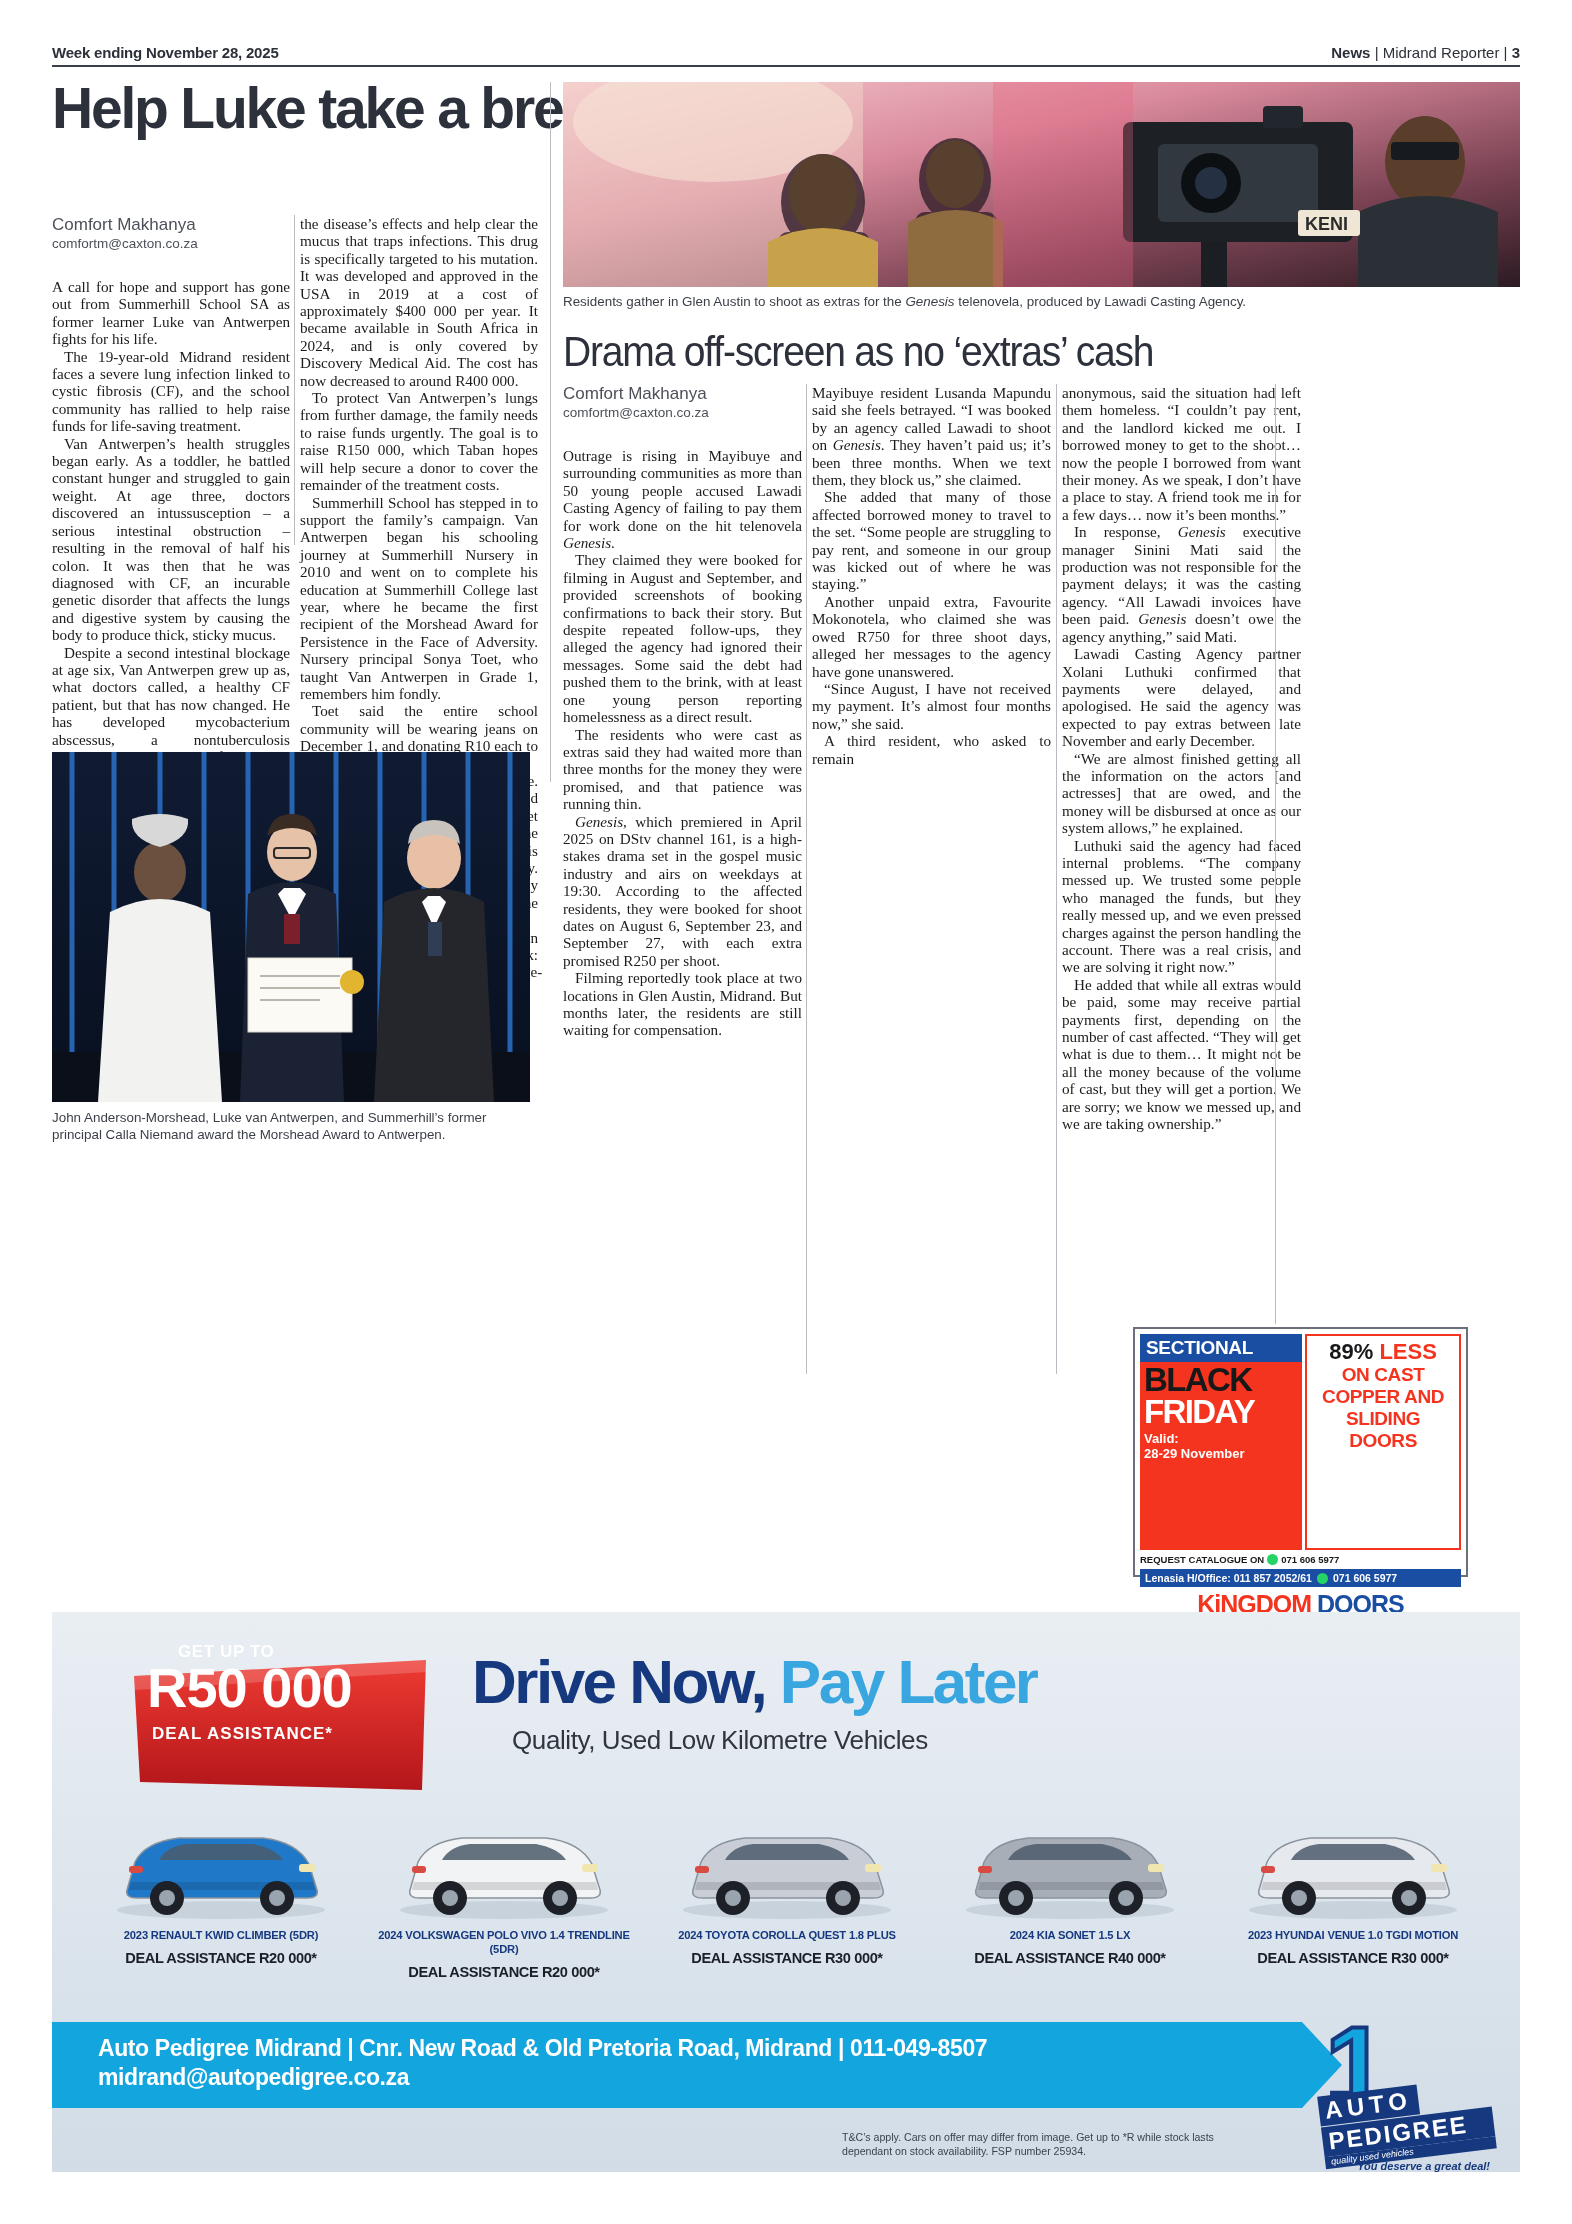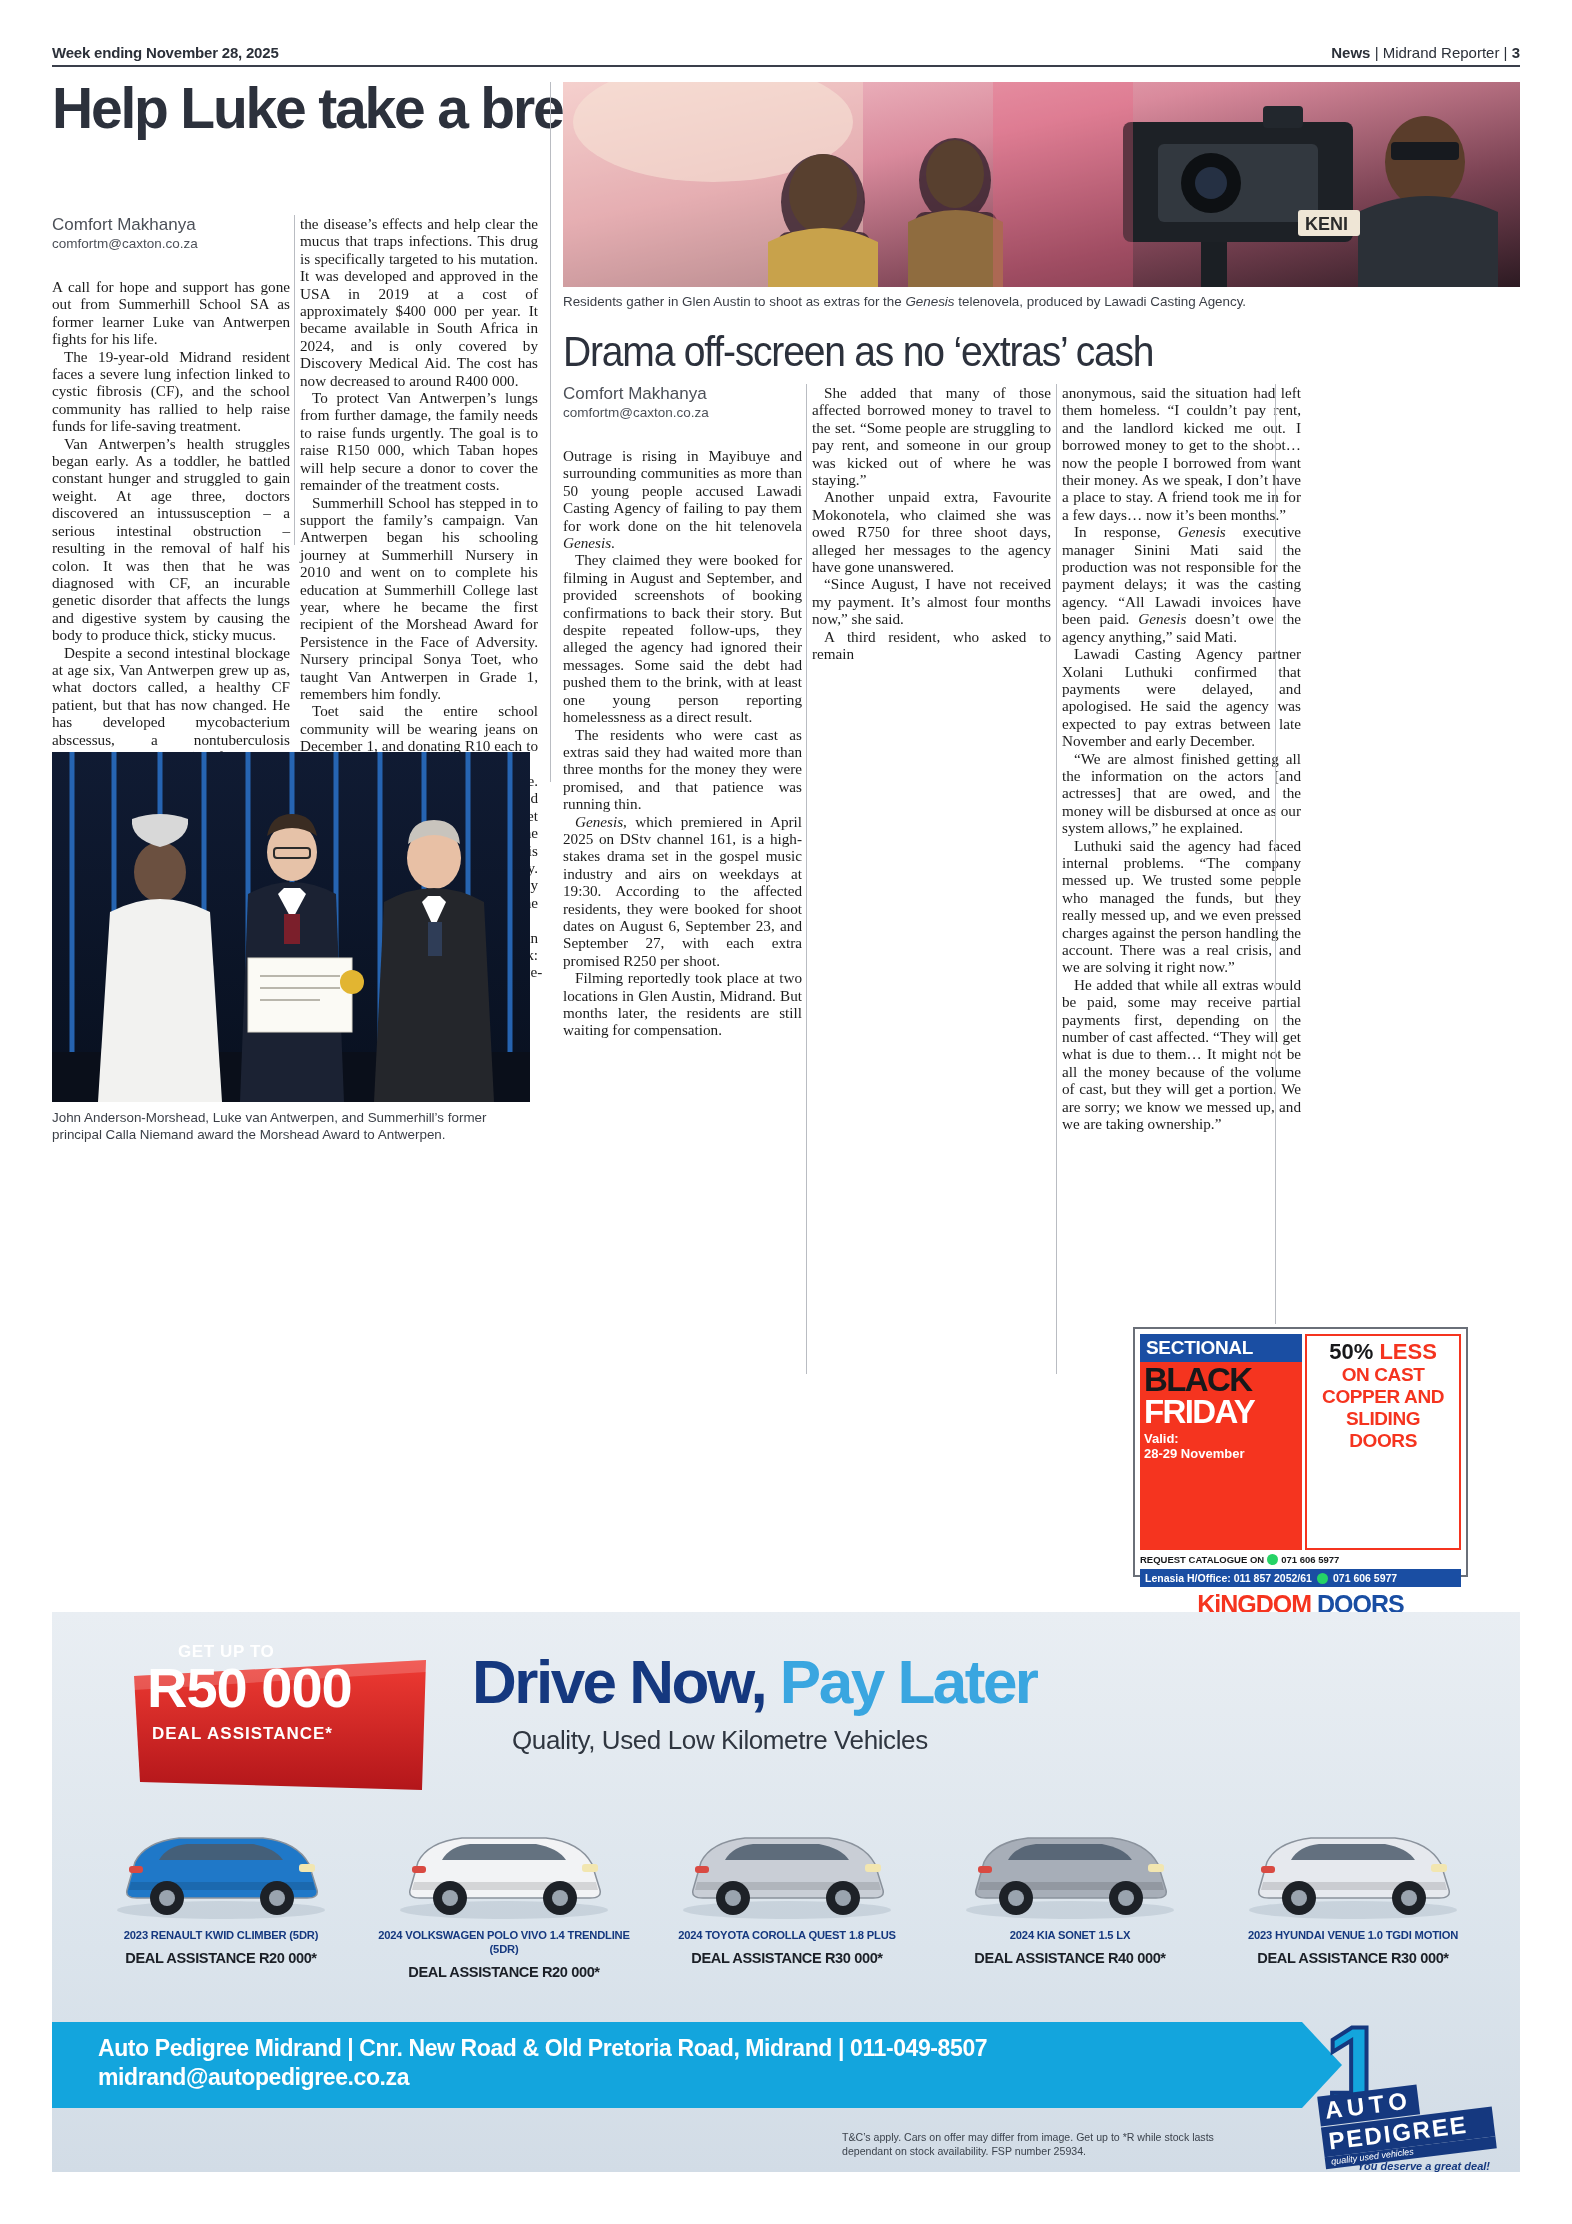--- a/index.html
+++ b/index.html
@@ -387,20 +387,21 @@
     </div>
     <div id="col3-body">
         <p class="first">Outrage is rising in Mayibuye and surrounding communities as more than 50 young people accused Lawadi Casting Agency of failing to pay them for work done on the hit telenovela <em>Genesis</em>.</p>
         <p>They claimed they were booked for filming in August and September, and provided screenshots of booking confirmations to back their story. But despite repeated follow-ups, they alleged the agency had ignored their messages. Some said the debt had pushed them to the brink, with at least one young person reporting homelessness as a direct result.</p>
         <p>The residents who were cast as extras said they had waited more than three months for the money they were promised, and that patience was running thin.</p>
         <p><em>Genesis</em>, which premiered in April 2025 on DStv channel 161, is a high-stakes drama set in the gospel music industry and airs on weekdays at 19:30. According to the affected residents, they were booked for shoot dates on August 6, September 23, and September 27, with each extra promised R250 per shoot.</p>
         <p>Filming reportedly took place at two locations in Glen Austin, Midrand. But months later, the residents are still waiting for compensation.</p>
       </div>
   </div>
   <div class="col" id="col4">
+      <p class="first">Mayibuye resident Lusanda Mapundu said she feels betrayed. “I was booked by an agency called Lawadi to shoot on <em>Genesis</em>. They haven’t paid us; it’s been three months. When we text them, they block us,” she claimed.</p>
       <p>She added that many of those affected borrowed money to travel to the set. “Some people are struggling to pay rent, and someone in our group was kicked out of where he was staying.”</p>
       <p>Another unpaid extra, Favourite Mokonotela, who claimed she was owed R750 for three shoot days, alleged her messages to the agency have gone unanswered.</p>
       <p>“Since August, I have not received my payment. It’s almost four months now,” she said.</p>
       <p>A third resident, who asked to remain</p>
     </div>
   <div class="col" id="col5">
       <p class="first">anonymous, said the situation had left them homeless. “I couldn’t pay rent, and the landlord kicked me out. I borrowed money to get to the shoot… now the people I borrowed from want their money. As we speak, I don’t have a place to stay. A friend took me in for a few days… now it’s been months.”</p>
       <p>In response, <em>Genesis</em> executive manager Sinini Mati said the production was not responsible for the payment delays; it was the casting agency. “All Lawadi invoices have been paid. <em>Genesis</em> doesn’t owe the agency anything,” said Mati.</p>
       <p>Lawadi Casting Agency partner Xolani Luthuki confirmed that payments were delayed, and apologised. He said the agency was expected to pay extras between late November and early December.</p>
       <p>“We are almost finished getting all the information on the actors [and actresses] that are owed, and the money will be disbursed at once as our system allows,” he explained.</p>
@@ -473,21 +474,21 @@
         <div class="kd-bf">
           <div class="kd-black">BLACK</div>
           <div class="kd-friday">FRIDAY</div>
           <div class="kd-valid">
             <div>Valid:</div>
             <div>28-29 November</div>
           </div>
         </div>
       </div>
       <div class="kd-right">
-        <div class="kd-50"><span>50%</span><span class="less"> LESS</span></div>
+        <div class="kd-50"><span>89%</span><span class="less"> LESS</span></div>
         <div class="kd-red">ON CAST</div>
         <div class="kd-red">COPPER AND</div>
         <div class="kd-red">SLIDING</div>
         <div class="kd-red">DOORS</div>
       </div>
     </div>
     <div class="kd-req">
       <span>REQUEST CATALOGUE ON</span>
       <span class="wa-dot"></span>
       <span>071 606 5977</span>

